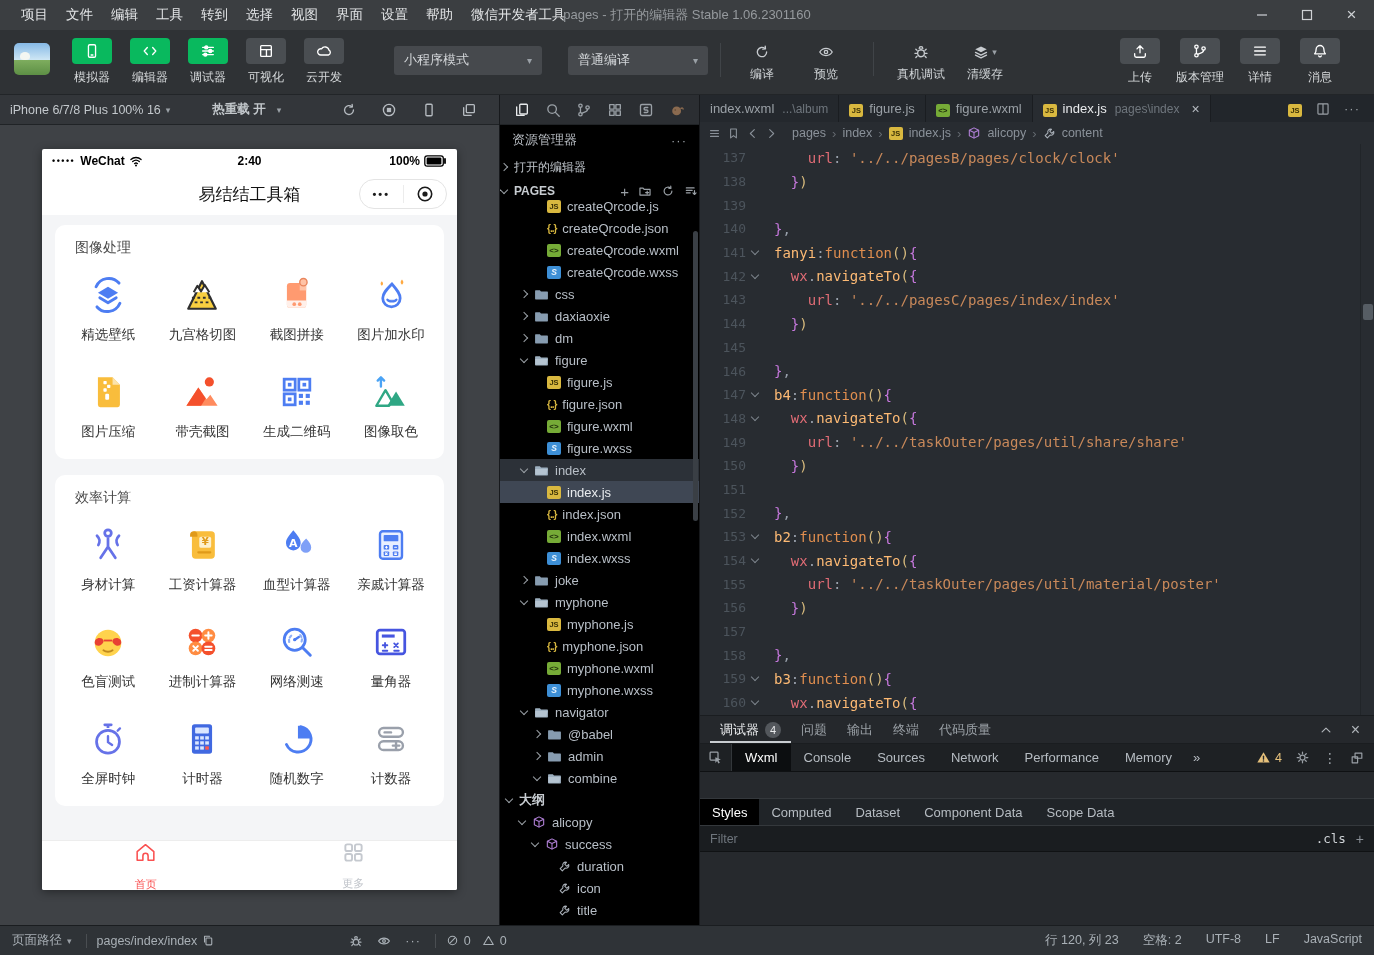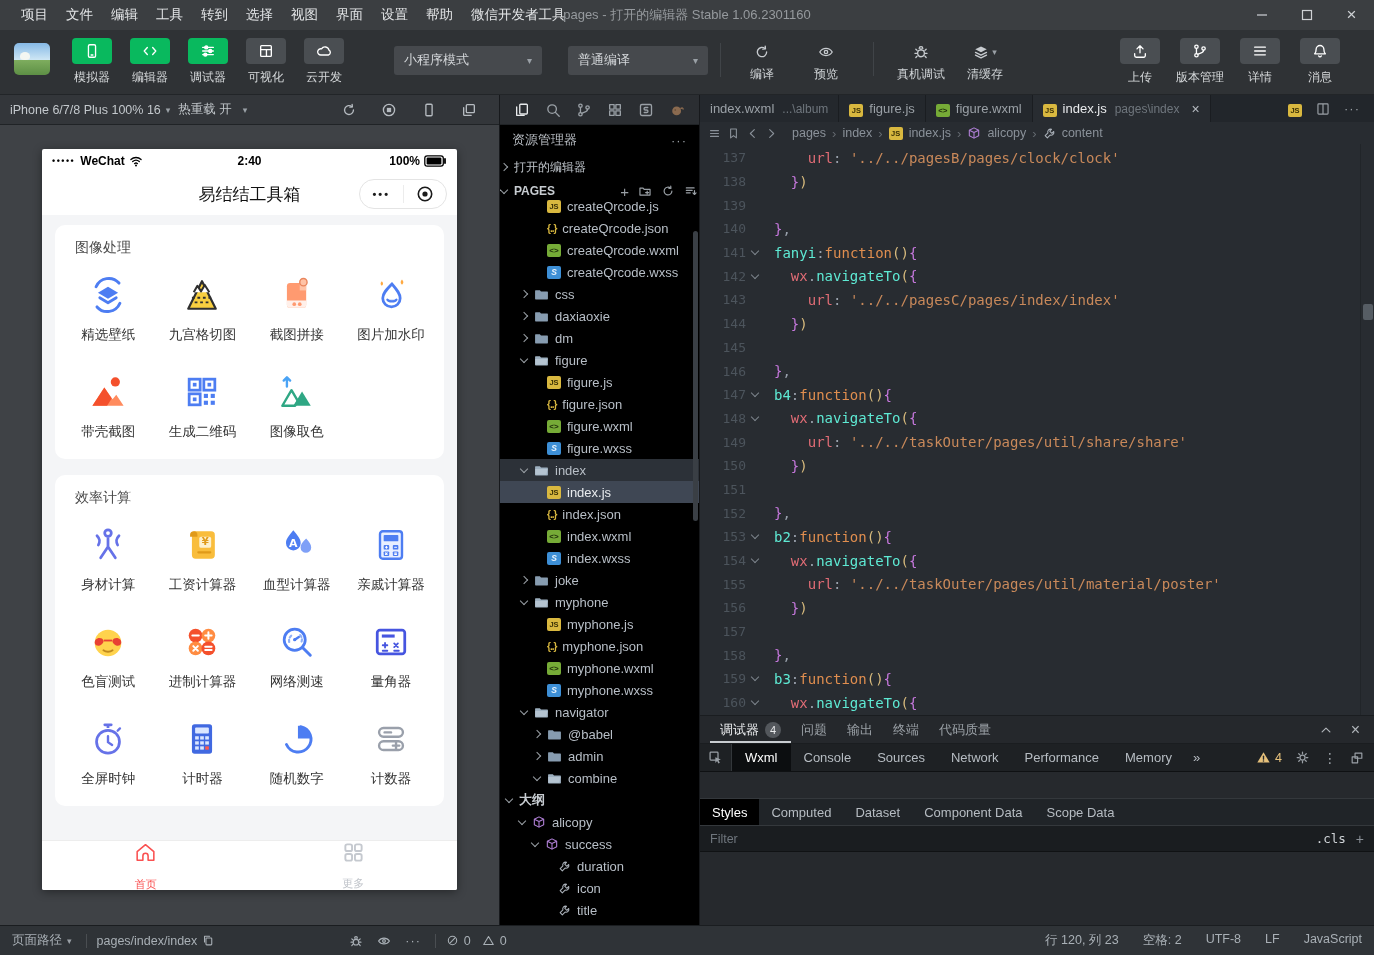--- a/index.html
+++ b/index.html
@@ -35,21 +35,21 @@
   .act .ic{height:20px;display:flex;align-items:center;color:#c8ccd0;}
   .act .lbl{font-size:12px;margin-top:4px;white-space:nowrap;}
   .tb-right{margin-left:auto;display:flex;gap:8px;padding-right:18px;}
   
   .main{flex:1;display:flex;min-height:0;}
   
   .sim{width:500px;flex:0 0 500px;display:flex;flex-direction:column;border-right:1px solid #17191c;}
   .sim-toolbar{height:30px;background:#33363a;border-bottom:1px solid #202326;display:flex;align-items:center;
     font-size:12.5px;color:#c3c8cc;padding:0 10px;flex:0 0 30px;}
   .sim-toolbar .dev{display:flex;align-items:center;gap:5px;cursor:pointer;}
-  .sim-toolbar .hot{margin-left:8px;display:flex;align-items:center;gap:11px;cursor:pointer;}
+  .sim-toolbar .hot{margin-left:42px;display:flex;align-items:center;gap:11px;cursor:pointer;font-weight:bold;}
   .sim-icons{margin-left:auto;display:flex;gap:0;color:#b6bbc0;}
   .sim-icons span{width:40px;display:flex;justify-content:center;cursor:pointer;}
   .sim-stage{flex:1;background:#3f4246;position:relative;}
   .phone{position:absolute;left:42px;top:24px;width:415px;height:741px;background:#fff;border-radius:2px;
     box-shadow:0 2px 10px rgba(0,0,0,.4);display:flex;flex-direction:column;overflow:hidden;}
   .p-status{height:24px;display:flex;align-items:center;padding:0 10px;font-size:12px;font-weight:700;color:#000;position:relative;}
   .p-status .sig{letter-spacing:1.5px;font-size:9px;margin-right:5px;}
   .p-status .time{position:absolute;left:0;right:0;text-align:center;font-weight:700;}
   .p-status .batt{margin-left:auto;display:flex;align-items:center;gap:4px;z-index:1;}
   .p-nav{height:42px;position:relative;display:flex;align-items:center;justify-content:center;background:#fff;}
@@ -107,21 +107,21 @@
   .crumbs .sep{color:#646a70;font-size:13px;}
   .crumbs .cicon{display:flex;}
   .codewrap{flex:1;display:flex;min-height:0;position:relative;font-family:"DejaVu Sans Mono","Liberation Mono",monospace;}
   .gutter{width:64px;flex:0 0 64px;padding-top:2px;}
   .gl{height:23.7px;display:flex;align-items:center;justify-content:flex-end;padding-right:6px;gap:4px;
     color:#4c545c;font-size:13px;}
   .gl .fold{width:6px;height:6px;border-right:1.5px solid #7d848c;border-bottom:1.5px solid #7d848c;transform:rotate(45deg);margin:-3px 0 0 2px;}
   .gl .nofold{width:8px;}
   .codelines{flex:1;padding:2px 0 0 10px;overflow:hidden;}
   .cl{height:23.7px;display:flex;align-items:center;font-size:14px;white-space:pre;}
-  .pln{color:#9aa2ad}.red{color:#e06c75}.str{color:#c9895a}.key{color:#5eead4}.kw{color:#e08e4f}.par{color:#d7ba7d}.brc{color:#c678dd}
+  .pln{color:#9aa2ad}.red{color:#e06c75}.str{color:#c9895a}.key{color:#fdba74}.kw{color:#e08e4f}.par{color:#d7ba7d}.brc{color:#c678dd}
   .vscroll{width:14px;flex:0 0 14px;border-left:1px solid #212529;position:relative;}
   .vscroll .handle{position:absolute;top:160px;left:2px;width:10px;height:16px;background:#565d64;border-radius:2px;}
   
   .devtools{height:210px;flex:0 0 210px;display:flex;flex-direction:column;border-top:1px solid #1a1d20;}
   .dt-row1{height:28px;background:#25282c;display:flex;align-items:center;padding:0 10px;flex:0 0 28px;border-bottom:1px solid #1a1d20;}
   .dt-tab{padding:0 10px;color:#9aa0a6;font-size:13px;height:100%;display:flex;align-items:center;gap:6px;cursor:pointer;}
   .dt-tab.active{color:#eceef0;box-shadow:inset 0 -2px 0 #c8ccd0;}
   .badge{min-width:16px;height:16px;border-radius:8px;background:#53575c;color:#e8eaec;font-size:11px;
     display:flex;align-items:center;justify-content:center;padding:0 4px;}
   .dt-row1 .right{margin-left:auto;display:flex;gap:18px;color:#b0b5ba;padding-right:4px;}
@@ -465,20 +465,35 @@
                   <div class="gitem">
          <span>
                       <svg viewBox="0 0 48 48">
                         <path d="M25 12c5.5 6.5 9 10.5 9 15.5a9.5 9.5 0 0 1-19 0c0-5 3.5-9 10-15.5z" fill="none" stroke="#4d7df2" stroke-width="3"></path>
                         <path d="M20 29c1.5 2.6 8.5 2.6 10 0" fill="#b9ccf7" stroke="#4d7df2" stroke-width="2.4" stroke-linecap="round"></path>
                         <path d="M14 9c1.8 2 1.8 3.4 0 5-1.8-1.6-1.8-3 0-5z" fill="#ffa940"></path>
                         <path d="M36 7c2 2.3 2 3.9 0 5.7-2-1.8-2-3.4 0-5.7z" fill="#ffa940"></path>
                       </svg>
                     </span>
          <span class="glbl">图片加水印</span>
+       </div>
+                  <div class="gitem">
+         <span>
+                      <svg viewBox="0 0 48 48">
+                        <path d="M13 8h16l8 8v22a2.5 2.5 0 0 1-2.5 2.5h-19A2.5 2.5 0 0 1 13 38z" fill="#f9bd3c"></path>
+                        <path d="M29 8l8 8h-8z" fill="#fbe3ad"></path>
+                        <g fill="#fff">
+                          <rect x="19" y="12" width="3.6" height="3.6" rx=".8"></rect>
+                          <rect x="23" y="16" width="3.6" height="3.6" rx=".8"></rect>
+                          <rect x="19" y="20" width="3.6" height="3.6" rx=".8"></rect>
+                          <rect x="21" y="26" width="4.2" height="6.5" rx="1.2"></rect>
+                        </g>
+                      </svg>
+                    </span>
+         <span class="glbl">图片压缩</span>
        </div>
                   <div class="gitem">
          <span>
                       <svg viewBox="0 0 48 48">
                         <circle cx="32" cy="13" r="5" fill="#f4502c"></circle>
                         <path d="M7 39l13-20 9 13 4-5 8 12z" fill="#ff8b5e"></path>
                         <path d="M7 39l13-20 8 12-5 8z" fill="#f4502c"></path>
                       </svg>
                     </span>
          <span class="glbl">带壳截图</span>

